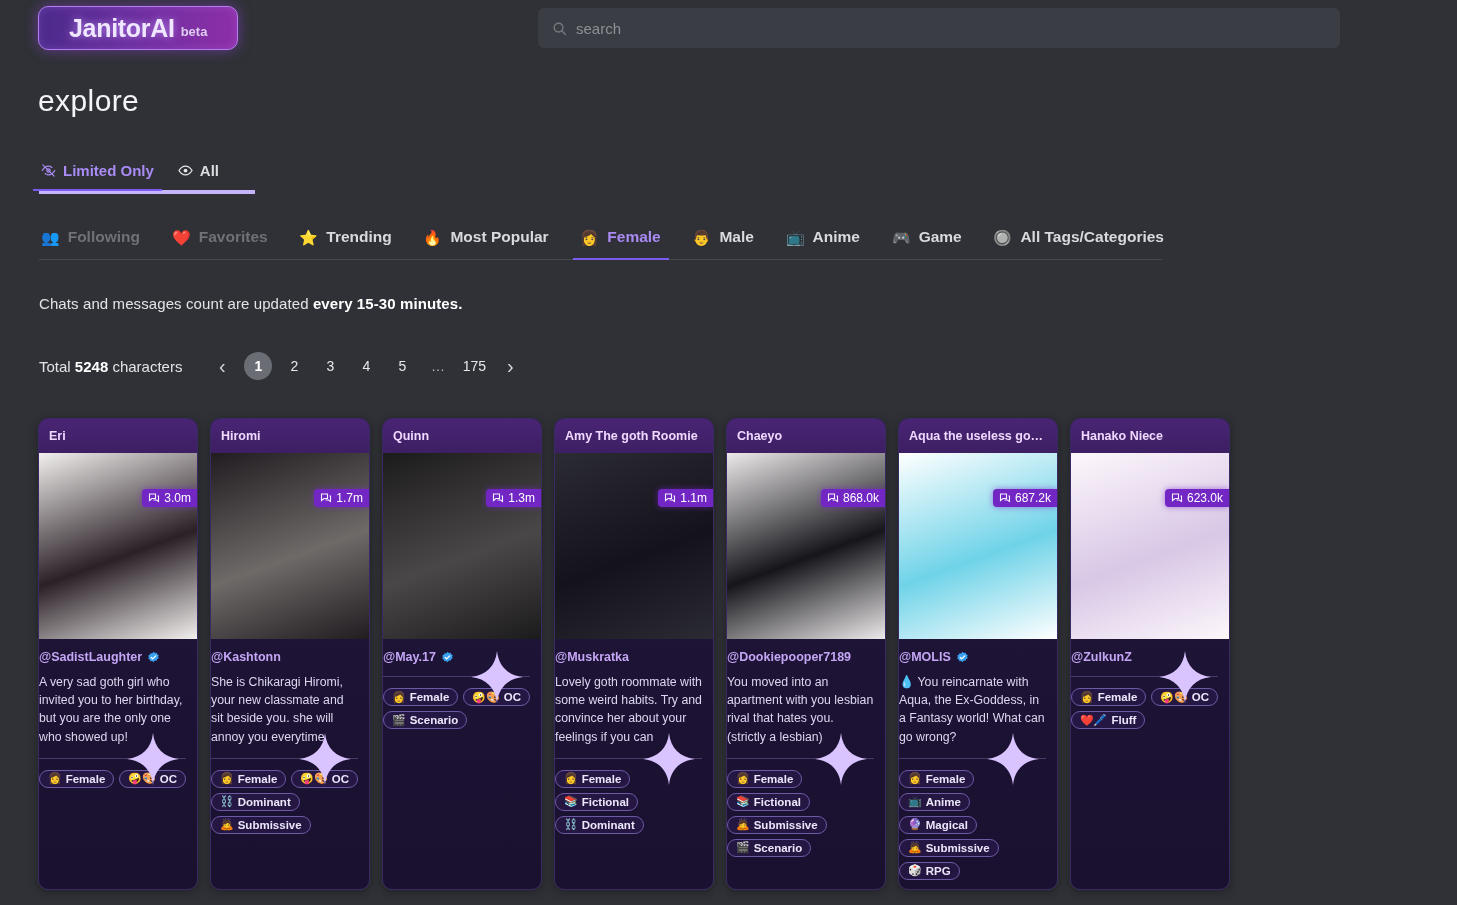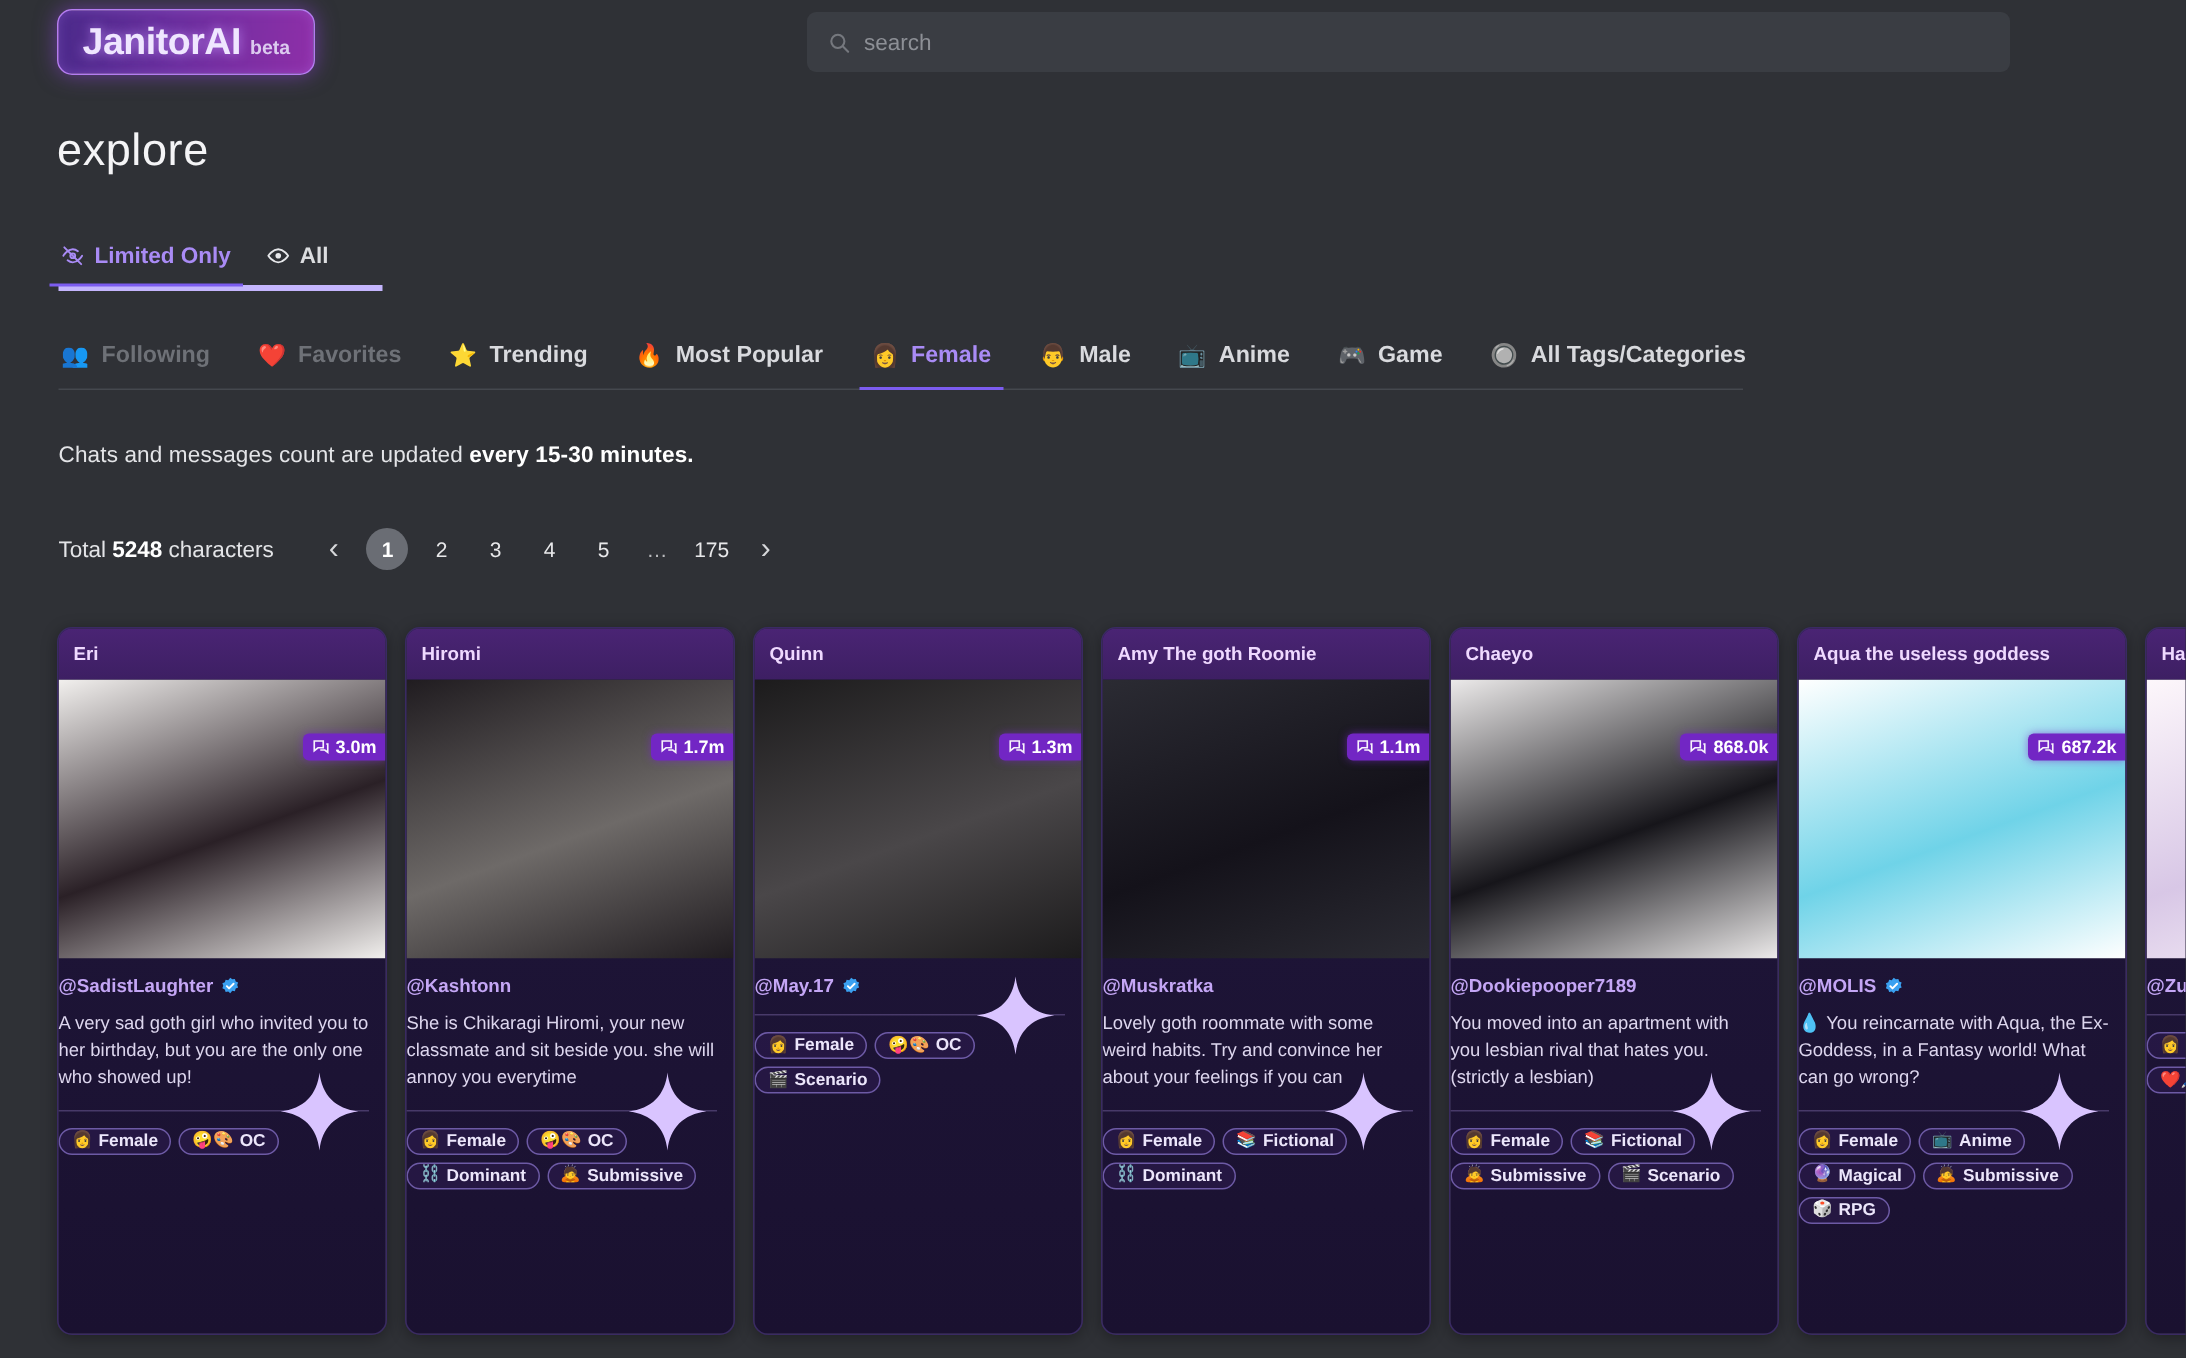--- a/index.html
+++ b/index.html
@@ -12,21 +12,21 @@
   }
   #root { position: relative; width: 1457px; height: 905px; background:#2f3136; }
 
   
   .topbar {
     position: absolute; top:0; left:0; width:1457px; height:56px;
     background:#2f3136;
   }
   .logo {
     position:absolute; left:38px; top:6px;
-    height:44px; padding:0 16px;
+    height:44px; padding:0 30px;
     display:flex; align-items:center; gap:6px;
     border-radius:10px;
     background: linear-gradient(95deg,#4b2a8a 0%, #6a2f9e 45%, #8e2fa8 100%);
     border:1px solid #b47cf0;
     box-shadow: 0 0 14px rgba(150,70,230,.55), inset 0 0 8px rgba(190,130,255,.25);
   }
   .logo-text {
     font-size:25px; font-weight:600; letter-spacing:-0.3px;
     color:#efe6ff; text-shadow:0 0 8px rgba(200,150,255,.8);
   }
@@ -104,21 +104,21 @@
     display:flex; align-items:center; justify-content:center;
     font-size:14px; color:#e8e8ea; border-radius:50%; cursor:pointer; user-select:none;
   }
   .pg.active { background:#6a6d74; color:#fff; font-weight:600; }
   .pg.arrow { font-size:20px; color:#d6d7da; font-weight:300; }
   .pg.dots { color:#b9babd; letter-spacing:1px; cursor:default; }
 
   
   .cards { position:absolute; left:38px; top:418px; display:flex; gap:12px; }
   .card {
-    width:220px; height:472px;
+    width:160px; height:472px;
     border-radius:10px; overflow:hidden;
     background: linear-gradient(180deg,#241843 0%, #1d1436 45%, #1a1130 100%);
     border:1px solid #3a2a63;
     display:flex; flex-direction:column;
     position:relative; cursor:pointer;
     box-shadow:0 2px 10px rgba(0,0,0,.35);
   }
   .card-head {
     height:34px; flex:0 0 34px;
     background: linear-gradient(180deg,#4a2474 0%, #3d1f63 100%);
@@ -129,21 +129,21 @@
     white-space:nowrap; overflow:hidden; text-overflow:ellipsis;
   }
   .card-img { position:relative; height:186px; flex:0 0 186px; overflow:hidden; }
   .card-img .ph { position:absolute; inset:0; }
   .badge {
     position:absolute; right:0; top:36px;
     background:#7226c4;
     border-radius:4px 0 0 4px;
     display:flex; align-items:center; gap:4px;
     padding:2px 6px 2px 6px;
-    font-size:12px; font-weight:700; color:#fff;
+    font-size:12px; font-weight:400; color:#fff;
     box-shadow:0 0 6px rgba(120,40,200,.6);
   }
   .badge svg { opacity:.95; }
   .card-body { flex:1; padding:11px 11px 0 0; position:relative; }
   .handle {
     font-size:12.5px; font-weight:700; color:#c4a6f5;
     display:flex; align-items:center; gap:5px; margin-bottom:9px;
   }
   .verified { width:13px; height:13px; flex:0 0 auto;}
   .desc {

